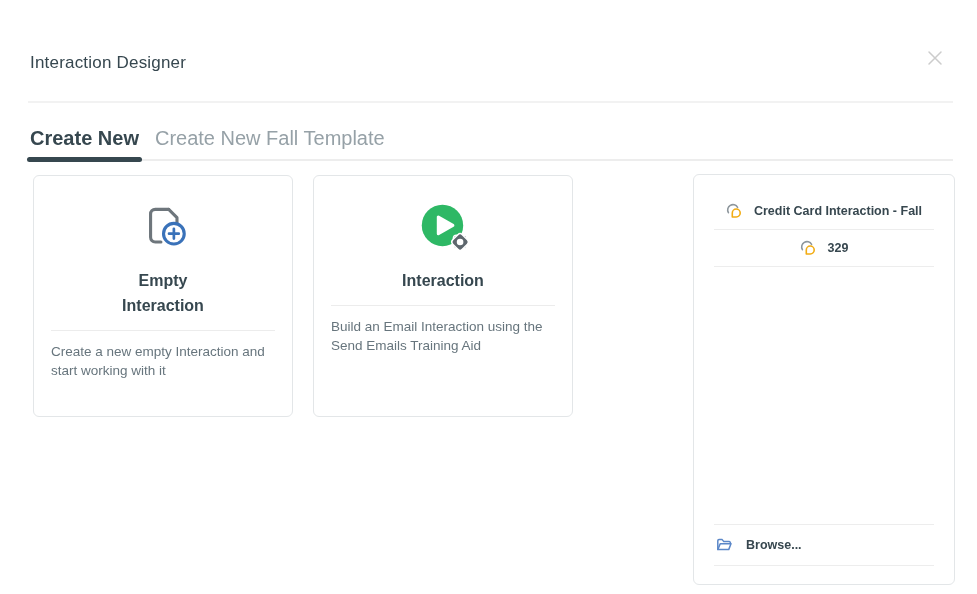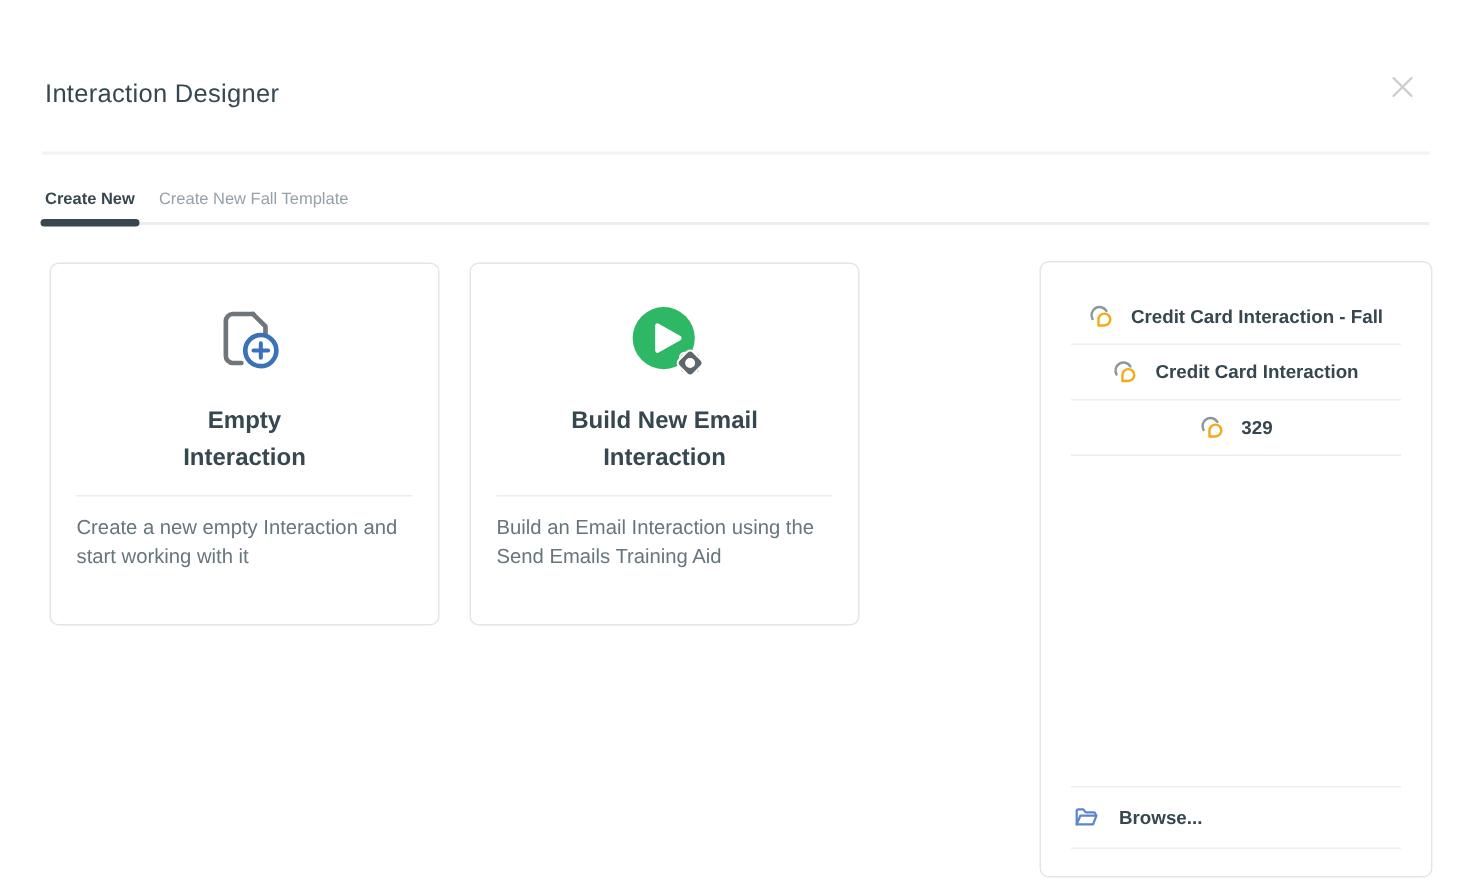--- a/index.html
+++ b/index.html
@@ -13,21 +13,21 @@
   .dialog{position:relative;width:977px;height:594px;background:#fff;overflow:hidden;margin-top:20px;}
 
   .dialog-title{position:absolute;left:30px;top:33px;font-size:17px;font-weight:500;
     color:var(--dark,#36474f);letter-spacing:.2px;}
   .close-btn{position:absolute;left:924px;top:27px;width:22px;height:22px;border:none;
     background:transparent;cursor:pointer;padding:0;display:flex;align-items:center;justify-content:center;}
   .header-divider{position:absolute;left:28px;top:81px;width:925px;height:2px;background:#f2f2f2;}
 
   .tab-bar{position:absolute;left:30px;top:105px;width:923px;display:flex;gap:16px;
     border-bottom:2px solid var(--divider,#ededed);}
-  .tab{position:relative;padding:2px 0 9px 0;font-size:11px;color:var(--tab_inactive,#96a1a7);
+  .tab{position:relative;padding:2px 0 9px 0;font-size:20px;color:var(--tab_inactive,#96a1a7);
     cursor:pointer;white-space:nowrap;}
   .tab.active{color:var(--dark,#36474f);font-weight:600;}
   .tab.active::after{content:"";position:absolute;left:-3px;right:-3px;bottom:-3px;height:5px;
     border-radius:3px;background:var(--dark,#36474f);}
 
   .card{position:absolute;top:155px;width:260px;height:242px;background:#fff;
     border:1px solid var(--border,#e3e6e8);border-radius:6px;display:flex;flex-direction:column;
     align-items:center;padding:23px 17px 0 17px;cursor:pointer;}
   .card.c1{left:33px;}
   .card.c2{left:313px;}
@@ -89,44 +89,36 @@
     <svg class="card-icon" viewBox="0 0 56 56">
       <circle cx="27.5" cy="25.5" r="20" fill="#2eb865"></circle>
       <path d="M23.5 17.5 L23.5 33.5 L37.5 25.5 Z" fill="#ffffff" stroke="#ffffff" stroke-width="3" stroke-linejoin="round"></path>
       <g transform="translate(44.5,41.5)">
         <rect x="-6.5" y="-6.5" width="13" height="13" rx="3" fill="#5d666d" stroke="#ffffff" stroke-width="1.4"></rect>
         <rect x="-6.5" y="-6.5" width="13" height="13" rx="3" fill="#5d666d" stroke="#ffffff" stroke-width="1.4" transform="rotate(45)"></rect>
         <circle r="3.2" fill="#ffffff"></circle>
       </g>
     </svg>
     <div class="card-title">
-      <div>Build New Email</div>
       <div>Interaction</div>
     </div>
     <div class="card-divider"></div>
     <p class="card-desc">Build an Email Interaction using the Send Emails Training Aid</p>
   </div>
 
   <div class="recent-panel">
 
     <div class="recent-item">
       <svg class="icon16" viewBox="0 0 16 16">
         <path d="M2.4 9.7 A5.3 5.3 0 0 1 11.6 4.3" fill="none" stroke="#8d969c" stroke-width="1.6" stroke-linecap="round"></path>
         <path d="M6.3 13.95 L6.3 10 A3.95 3.95 0 1 1 10.25 13.95 Z" fill="#ffffff" stroke="#f2ac13" stroke-width="1.6" stroke-linejoin="round"></path>
       </svg>
       <span class="label">Credit Card Interaction - Fall</span>
     </div>
 
-    <div class="recent-item">
-      <svg class="icon16" viewBox="0 0 16 16">
-        <path d="M2.4 9.7 A5.3 5.3 0 0 1 11.6 4.3" fill="none" stroke="#8d969c" stroke-width="1.6" stroke-linecap="round"></path>
-        <path d="M6.3 13.95 L6.3 10 A3.95 3.95 0 1 1 10.25 13.95 Z" fill="#ffffff" stroke="#f2ac13" stroke-width="1.6" stroke-linejoin="round"></path>
-      </svg>
-      <span class="label">Credit Card Interaction</span>
-    </div>
 
     <div class="recent-item">
       <svg class="icon16" viewBox="0 0 16 16">
         <path d="M2.4 9.7 A5.3 5.3 0 0 1 11.6 4.3" fill="none" stroke="#8d969c" stroke-width="1.6" stroke-linecap="round"></path>
         <path d="M6.3 13.95 L6.3 10 A3.95 3.95 0 1 1 10.25 13.95 Z" fill="#ffffff" stroke="#f2ac13" stroke-width="1.6" stroke-linejoin="round"></path>
       </svg>
       <span class="label">329</span>
     </div>
 
     <div class="recent-spacer"></div>

